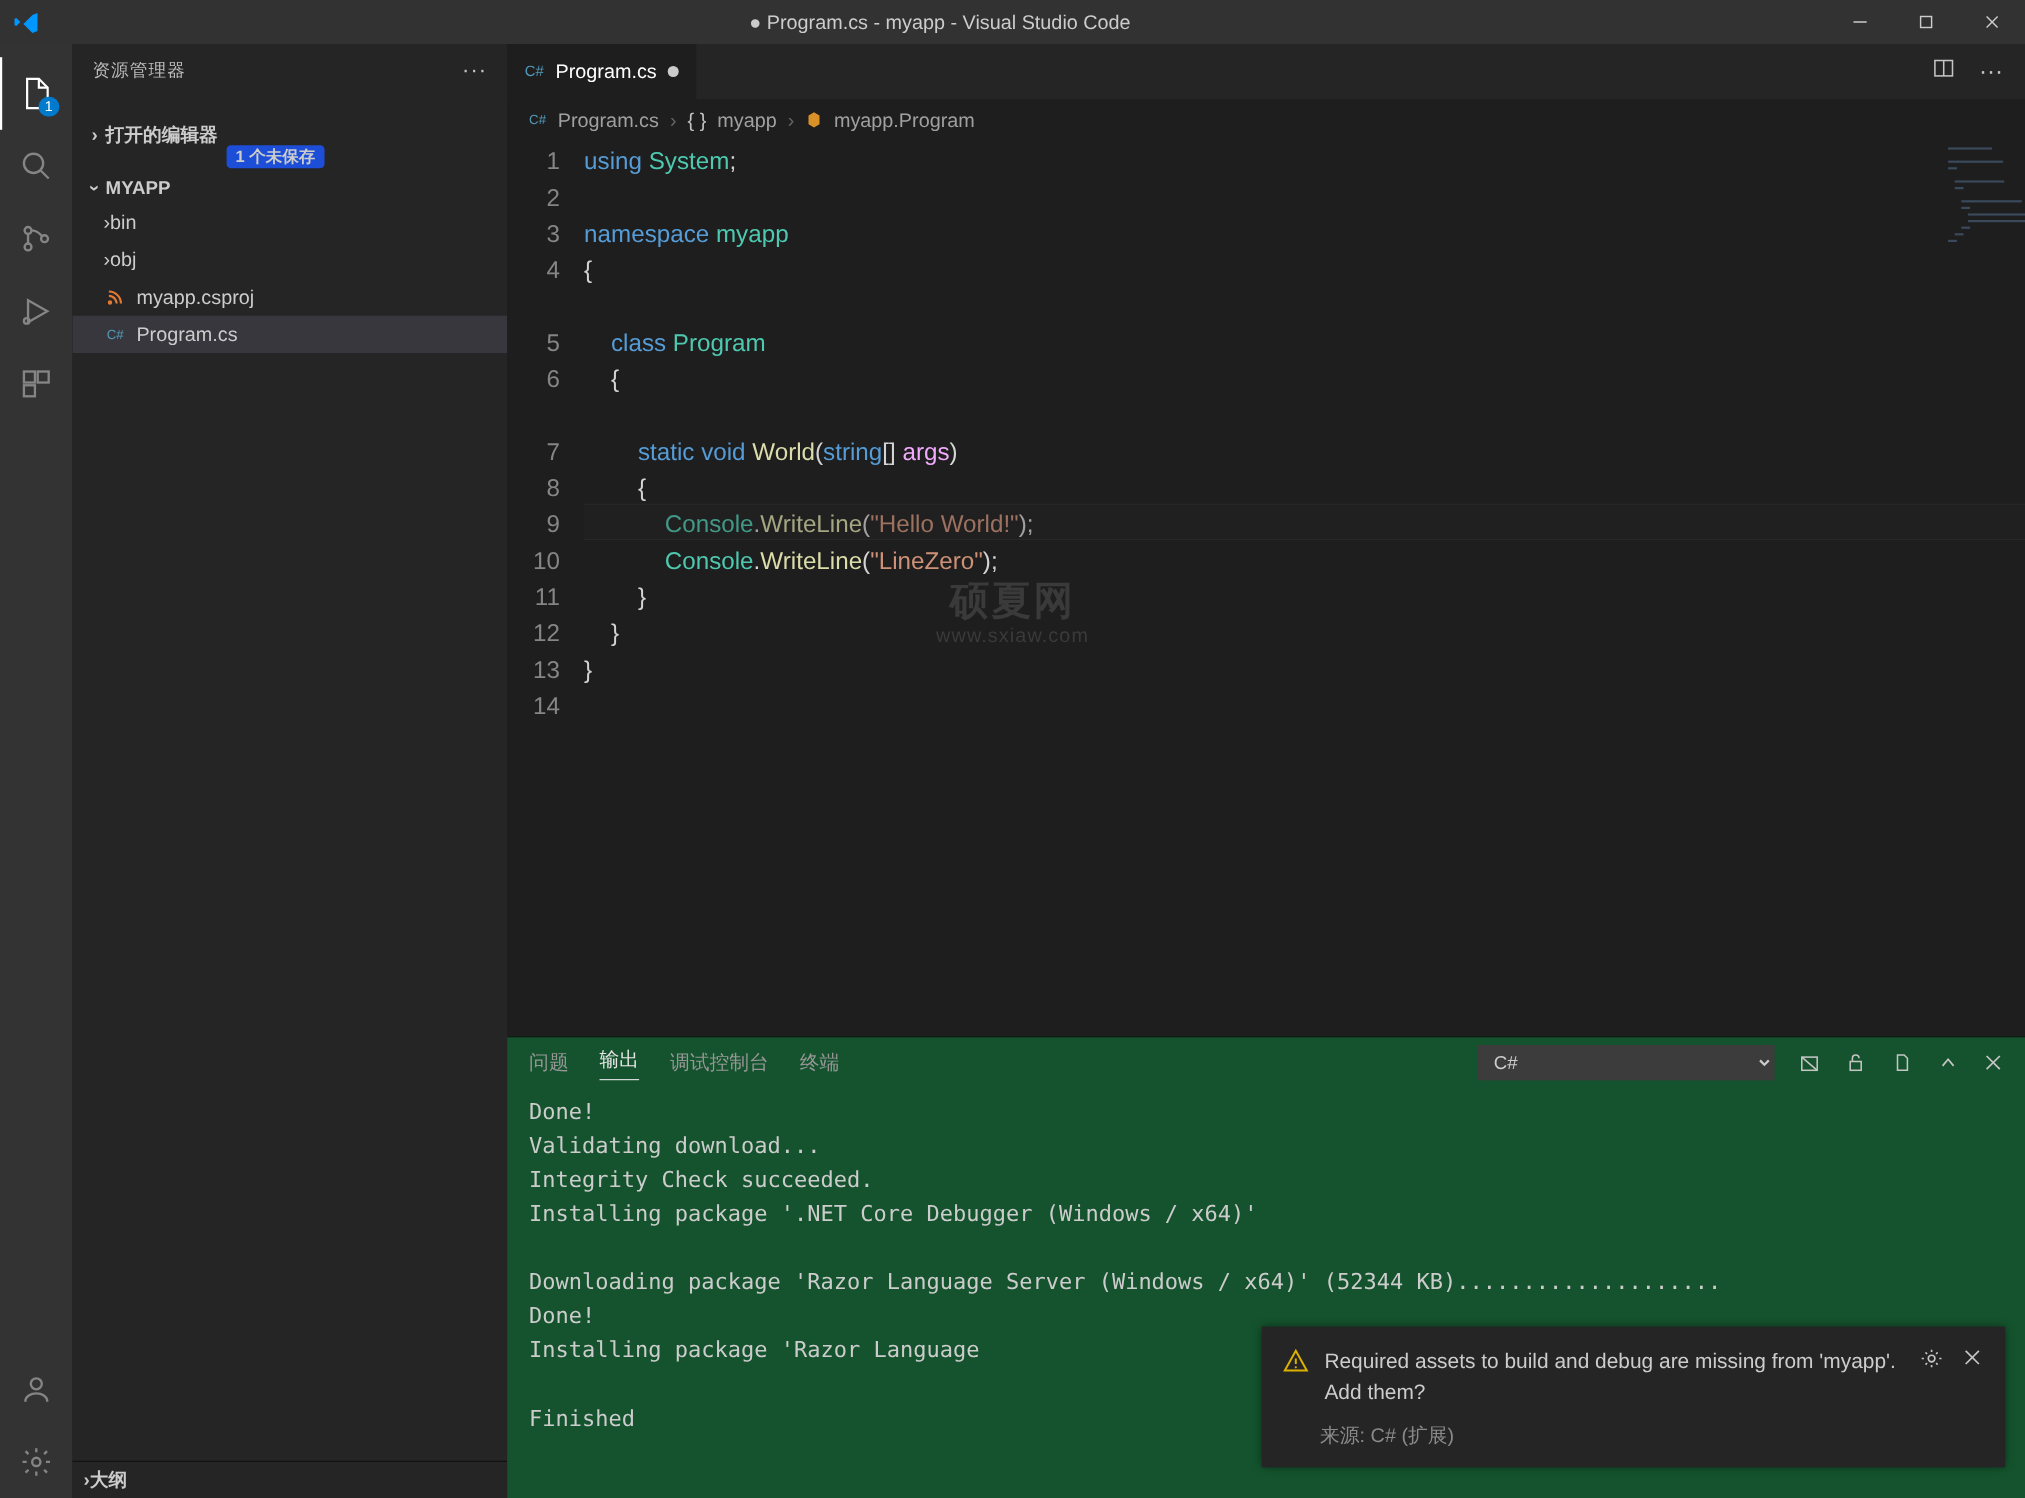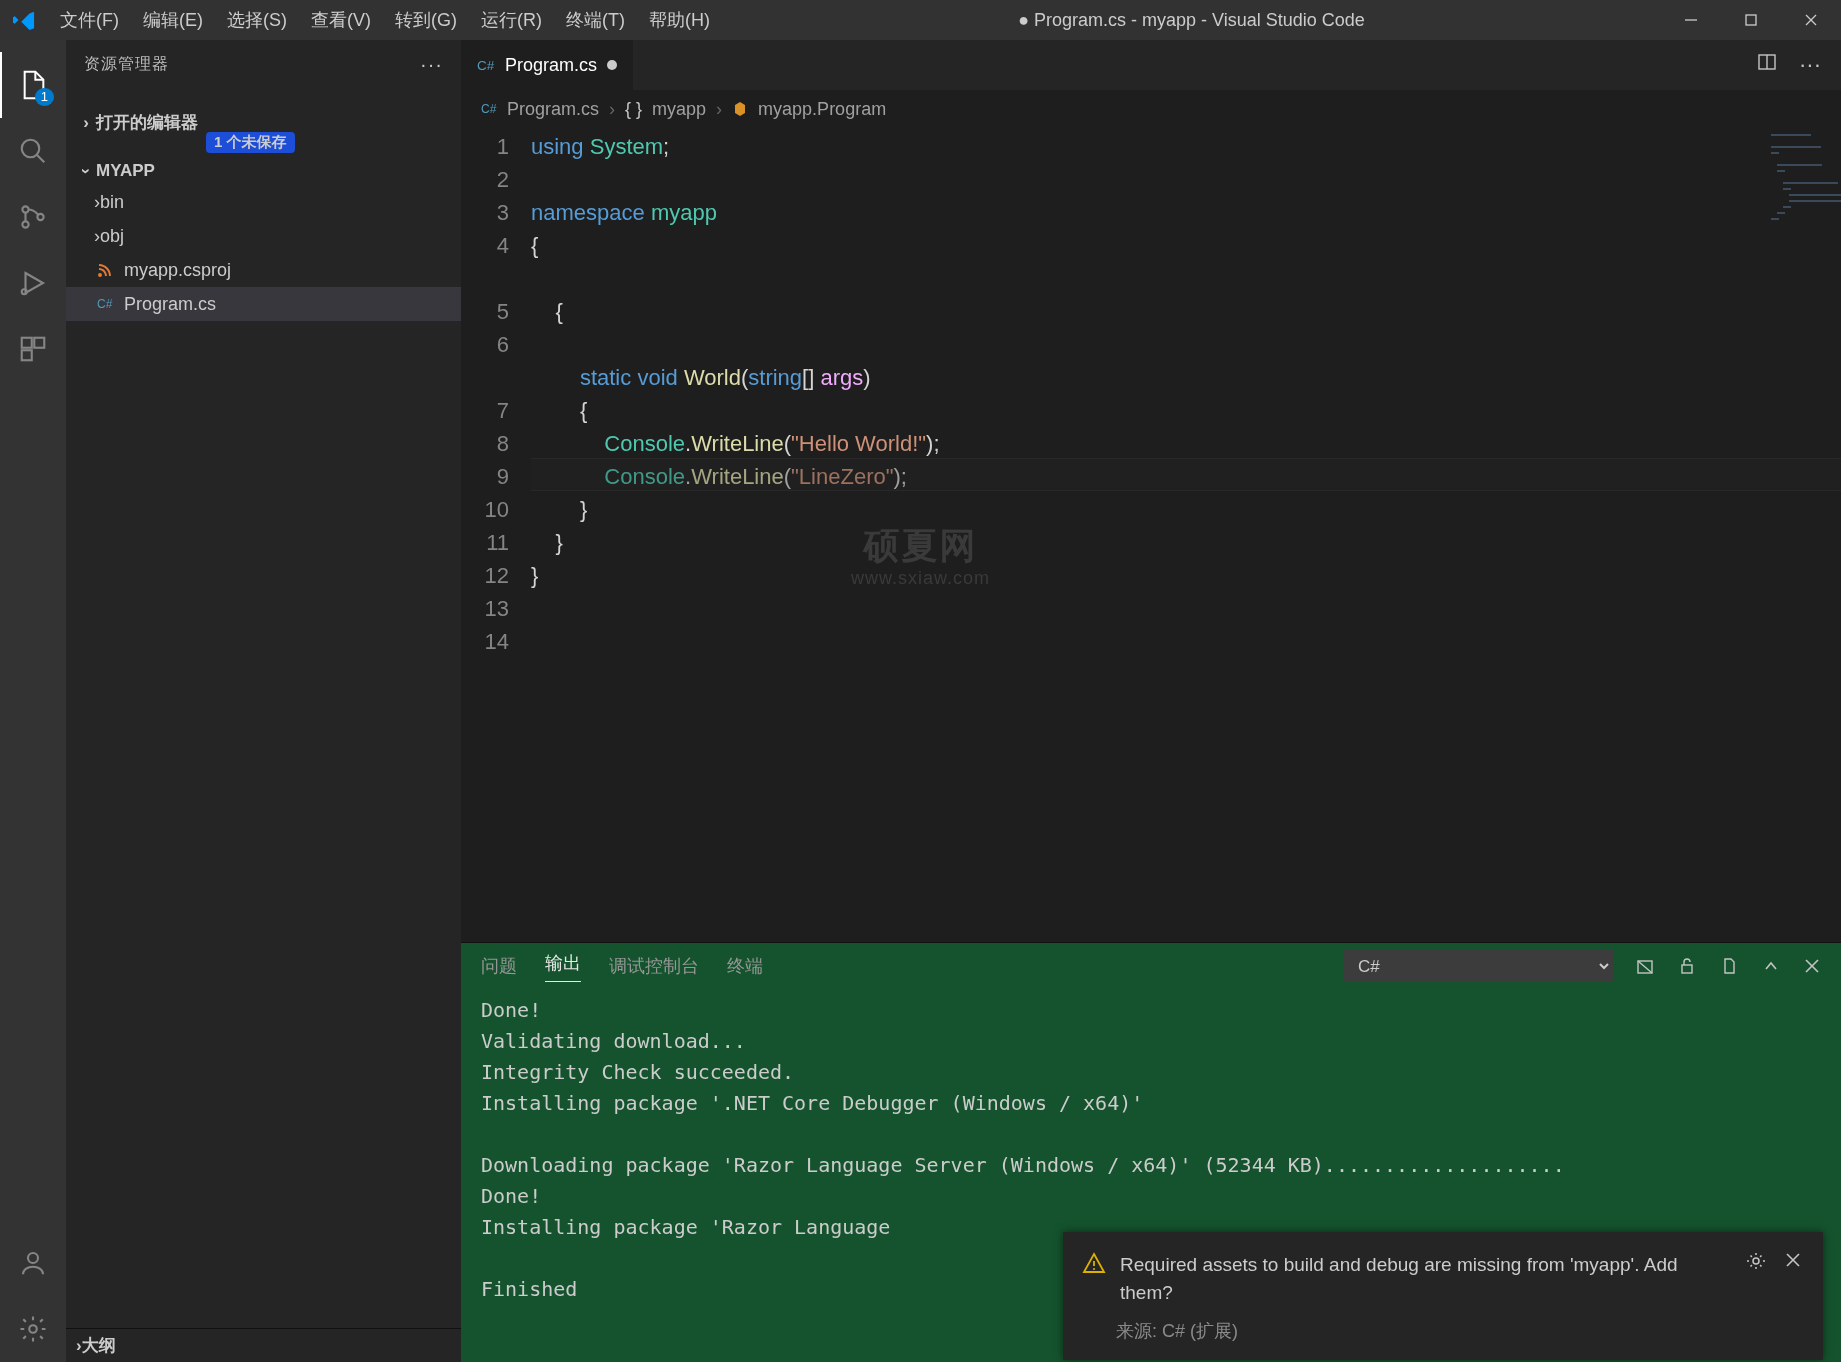--- a/index.html
+++ b/index.html
@@ -44,48 +44,38 @@
 .minimap { position:absolute; top:0; right:0; width:80px; height:100%; }
 .watermark { position:absolute; left:320px; top:401px; text-align:center; color:#3a3a3a; pointer-events:none; }
 .watermark .big { font-size:36px; font-weight:600; letter-spacing:2px; }
 .watermark .small { font-size:18px; letter-spacing:1px; }
 .panel { height:420px; display:flex; flex-direction:column; border-top:1px solid #111; background:#14532d; }
 .panel-tabs { height:46px; display:flex; align-items:center; padding:0 20px; gap:28px; color:#969696; font-size:18px; }
 .panel-tabs .ptab.active { color:#e7e7e7; border-bottom:1px solid #e7e7e7; padding-bottom:6px; }
 .panel-tabs .pright { margin-left:auto; display:flex; align-items:center; gap:22px; }
 .panel-tabs select { background:#3c3c3c; color:#ccc; border:1px solid #3c3c3c; height:32px; width:270px; padding:0 10px; font-size:17px; }
 .panel-body { flex:1; font-family:Consolas,monospace; font-size:20px; padding:6px 20px; color:#cccccc; white-space:pre; overflow:hidden; line-height:31px; }
-.notif { position:absolute; right:18px; bottom:2px; width:760px; background:#252526; border:1px solid #007acc00; box-shadow:0 0 8px rgba(0,0,0,.5); padding:18px 20px 16px 18px; font-size:19px;margin-left:28px; }
+.notif { position:absolute; right:18px; bottom:28px; width:676px; background:#252526; border:1px solid #007acc00; box-shadow:0 0 8px rgba(0,0,0,.5); padding:18px 20px 16px 18px; font-size:19px;margin-left:28px; }
 .notif .nhead { display:flex; gap:14px; }
 .notif .nmsg { color:#ccc; line-height:28px; flex:1; }
 .notif .nctl { display:flex; gap:18px; color:#c5c5c5; }
 .notif .nsrc { color:#8a8a8a; margin-top:12px; margin-left:34px; font-size:18px; }
 .notif .nbtns { display:flex; justify-content:flex-end; gap:14px; margin-top:14px; }
 .notif button { background:#0e639c; color:#fff; border:none; padding:8px 18px; font-size:18px; cursor:pointer; }
 .outline-bar { height:34px; border-top:1px solid #111; display:flex; align-items:center; padding-left:10px; font-size:17px; font-weight:600; }
 svg { display:block; }
 </style>
 </head>
 <body>
 
 <div class="titlebar">
   <div class="logo">
     <svg width="22" height="22" viewBox="0 0 24 24">
         <path fill="#0098ff" d="M23 3v18l-5 2-9-9 9-9 5-2zM2 8l4 4-4 4-2-1V9l2-1z"></path>
       </svg>
-  </div>
-  <div class="menus">
-    <span>文件(F)</span>
-    <span>编辑(E)</span>
-    <span>选择(S)</span>
-    <span>查看(V)</span>
-    <span>转到(G)</span>
-    <span>运行(R)</span>
-    <span>终端(T)</span>
-    <span>帮助(H)</span>
   </div>
   <div class="title">
     <span>●</span> <span>Program.cs - myapp - Visual Studio Code</span>
   </div>
   <div class="winctl">
     <div>
         <svg width="14" height="14">
           <line x1="1" y1="7" x2="13" y2="7" stroke="#ccc" stroke-width="1.3"></line>
         </svg>
       </div>
@@ -261,20 +251,21 @@
           <div>13</div>
           <div>14</div>
       </div>
       <div class="lines">
         <div class="hl-line" style="top:330px;"></div>
         <div class="ln"><span class="tk-kw">using</span> <span class="tk-cls">System</span><span class="tk-pn">;</span></div>
         <div class="ln">&nbsp;</div>
         <div class="ln"><span class="tk-kw">namespace</span> <span class="tk-cls">myapp</span></div>
         <div class="ln"><span class="tk-pn">{</span></div>
         <div class="ln">&nbsp;</div>
+        <div class="ln">    <span class="tk-kw">class</span> <span class="tk-cls">Program</span></div>
         <div class="ln">    <span class="tk-pn">{</span></div>
         <div class="ln">&nbsp;</div>
         <div class="ln">        <span class="tk-kw">static</span> <span class="tk-kw">void</span> <span class="tk-fn">World</span><span class="tk-pn">(</span><span class="tk-kw">string</span><span class="tk-pn">[]</span> <span class="tk-var">args</span><span class="tk-pn">)</span></div>
         <div class="ln">        <span class="tk-pn">{</span></div>
         <div class="ln">            <span class="tk-cls">Console</span><span class="tk-pn">.</span><span class="tk-fn">WriteLine</span><span class="tk-pn">(</span><span class="tk-str">"Hello World!"</span><span class="tk-pn">);</span></div>
         <div class="ln">            <span class="tk-cls">Console</span><span class="tk-pn">.</span><span class="tk-fn">WriteLine</span><span class="tk-pn">(</span><span class="tk-str">"LineZero"</span><span class="tk-pn">);</span></div>
         <div class="ln">        <span class="tk-pn">}</span></div>
         <div class="ln">    <span class="tk-pn">}</span></div>
         <div class="ln"><span class="tk-pn">}</span></div>
         <div class="ln">&nbsp;</div>

